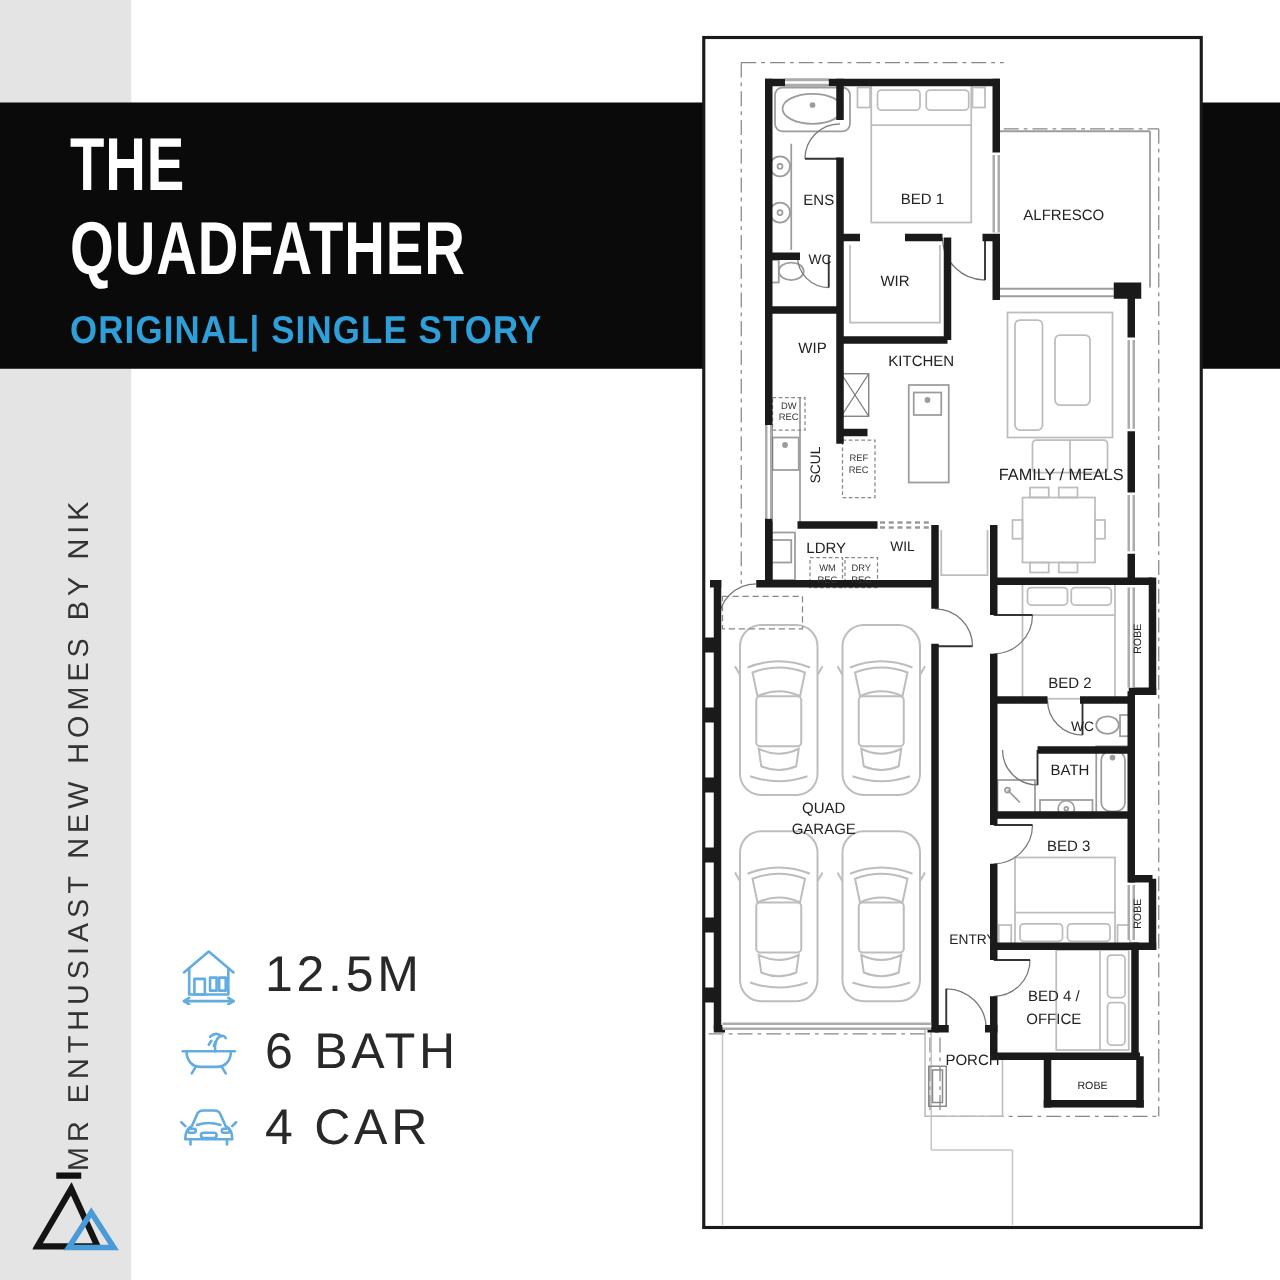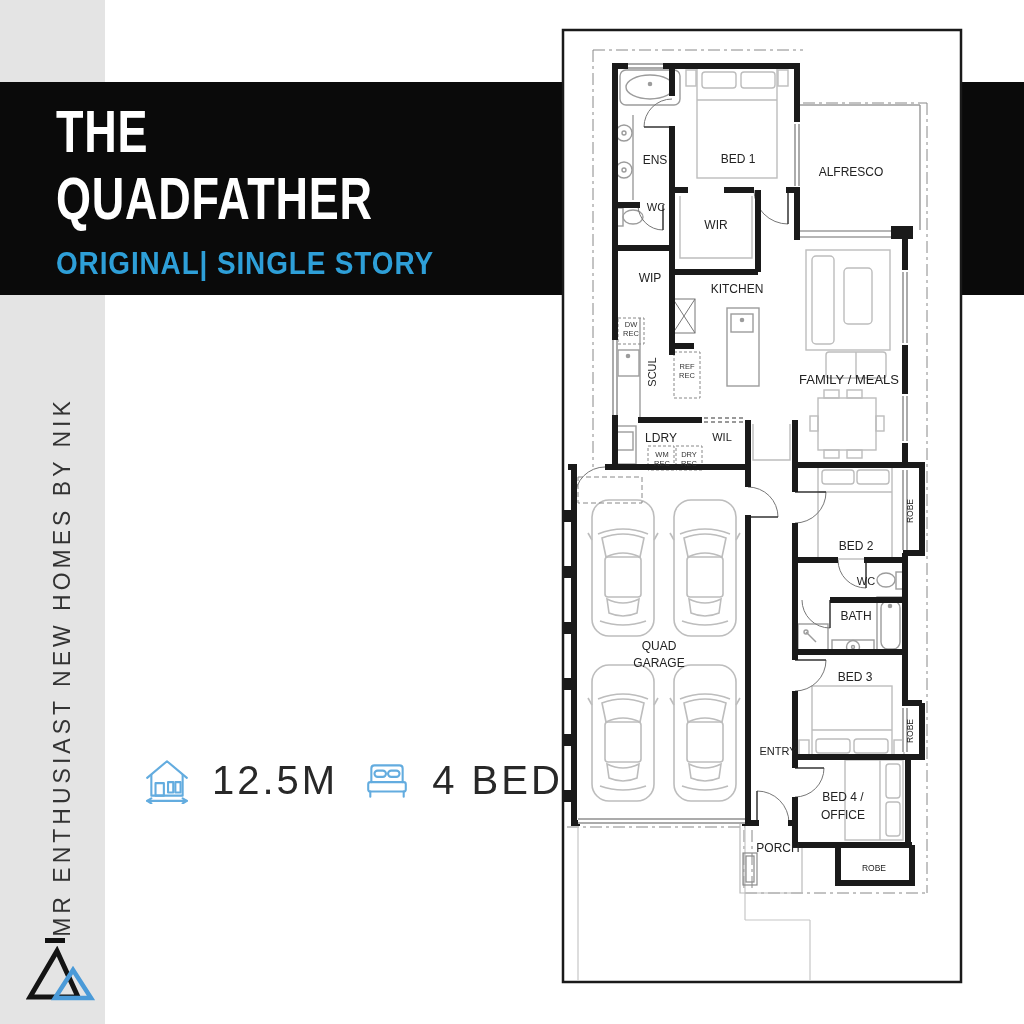--- a/index.html
+++ b/index.html
@@ -8,21 +8,21 @@
   .side-strip{position:absolute;left:0;top:0;width:105px;height:1024px;background:var(--sidebar,#E4E4E4);z-index:0;}
   .vertical-brand{position:absolute;left:-213px;top:652px;width:550px;height:30px;
        transform:rotate(-90deg);transform-origin:center;display:flex;align-items:center;justify-content:center;
        font-size:23px;letter-spacing:4px;color:#333;white-space:nowrap;z-index:2;}
   .banner{position:absolute;left:0;top:82px;width:1024px;height:213px;background:var(--banner,#0A0A0A);z-index:1;}
   .banner-inner{padding:16px 0 0 56px;}
   .title-line{color:#fff;font-weight:bold;font-size:60px;line-height:67px;letter-spacing:1px;
        transform:scaleX(0.75);transform-origin:left center;white-space:nowrap;}
   .subtitle{margin-top:14px;color:var(--accent,#2E9FD8);font-weight:bold;font-size:31px;letter-spacing:1px;
        transform:scaleX(0.9);transform-origin:left center;white-space:nowrap;}
-  .features{position:absolute;left:142px;top:756px;display:flex;flex-direction:row;gap:24px;z-index:2;}
+  .features{position:absolute;left:142px;top:756px;display:flex;flex-direction:column;gap:13px;z-index:2;}
   .feature-row{display:flex;align-items:center;height:48px;}
   .feature-icon{width:50px;height:48px;flex:0 0 50px;display:flex;align-items:center;justify-content:center;}
   .feature-icon svg{stroke:var(--iconblue,#63ACDF);fill:none;stroke-width:2;stroke-linecap:round;stroke-linejoin:round;}
   .feature-label{margin-left:20px;font-size:40px;letter-spacing:3px;color:#282828;}
   .logo-bar{position:absolute;left:45px;top:938px;width:20px;height:5px;background:#111;z-index:2;}
   .logo{position:absolute;left:26px;top:946px;z-index:2;}
   .plan-svg{position:absolute;left:0;top:0;z-index:3;}
   .room-label{fill:#222;font-family:"Liberation Sans",sans-serif;text-anchor:middle;}
   .fixture-label{fill:#333;font-family:"Liberation Sans",sans-serif;text-anchor:middle;font-size:7.5px;}
 </style>
@@ -49,33 +49,20 @@
         <polyline points="8,18 8,38 38,38 38,18"></polyline>
         <rect x="12" y="26" width="8" height="12"></rect>
         <rect x="24" y="25" width="5" height="10"></rect>
         <rect x="31" y="25" width="5" height="10"></rect>
         <line x1="4" y1="43" x2="42" y2="43"></line>
         <polyline points="8,40.5 4,43 8,45.5"></polyline>
         <polyline points="38,40.5 42,43 38,45.5"></polyline>
       </svg>
     </span>
     <span class="feature-label">12.5M</span>
-  </div>
-  <div class="feature-row">
-    <span class="feature-icon">
-      <svg width="48" height="48" viewBox="0 0 46 46">
-        <path d="M8,25 V12 Q8,9 11,9 H35 Q38,9 38,12 V25"></path>
-        <rect x="11" y="14" width="11" height="6" rx="3"></rect>
-        <rect x="24" y="14" width="11" height="6" rx="3"></rect>
-        <rect x="5" y="25" width="36" height="9" rx="2"></rect>
-        <line x1="7" y1="34" x2="7" y2="39"></line>
-        <line x1="39" y1="34" x2="39" y2="39"></line>
-      </svg>
-    </span>
-    <span class="feature-label">4 BED</span>
   </div>
   <div class="feature-row">
     <span class="feature-icon">
       <svg width="48" height="48" viewBox="0 0 46 46">
         <line x1="3" y1="23" x2="43" y2="23"></line>
         <path d="M6,23 C6,31 11,35 17,35 H29 C35,35 40,31 40,23"></path>
         <line x1="13" y1="35" x2="10" y2="40"></line>
         <line x1="33" y1="35" x2="36" y2="40"></line>
         <path d="M28,23 Q27,15 31,12 Q35,10 36,13"></path>
         <path d="M24,12 Q28,8 32,11"></path>
@@ -92,20 +79,21 @@
         <path d="M14,21 Q23,18 32,21"></path>
         <rect x="7" y="24" width="6" height="3" rx="1.5"></rect>
         <rect x="33" y="24" width="6" height="3" rx="1.5"></rect>
         <rect x="17" y="27" width="12" height="4" rx="2"></rect>
         <line x1="9" y1="32" x2="9" y2="36"></line>
         <line x1="37" y1="32" x2="37" y2="36"></line>
         <line x1="5" y1="22" x2="2" y2="19"></line>
         <line x1="41" y1="22" x2="44" y2="19"></line>
       </svg>
     </span>
+    <span class="feature-label">4 CAR</span>
   </div>
 </div>
 
 <div class="logo-bar"></div>
 <svg class="logo" width="74" height="60" viewBox="0 0 74 60">
   <polygon points="31,5 4,51 52,51" fill="none" stroke="#141414" stroke-width="5" stroke-linejoin="miter"></polygon>
   <polygon points="47,24 29,52 65,52" fill="none" stroke="#4A9AD8" stroke-width="4.5" stroke-linejoin="miter"></polygon>
 </svg>
 
 <svg class="plan-svg" width="1024" height="1024" viewBox="0 0 1024 1024">

